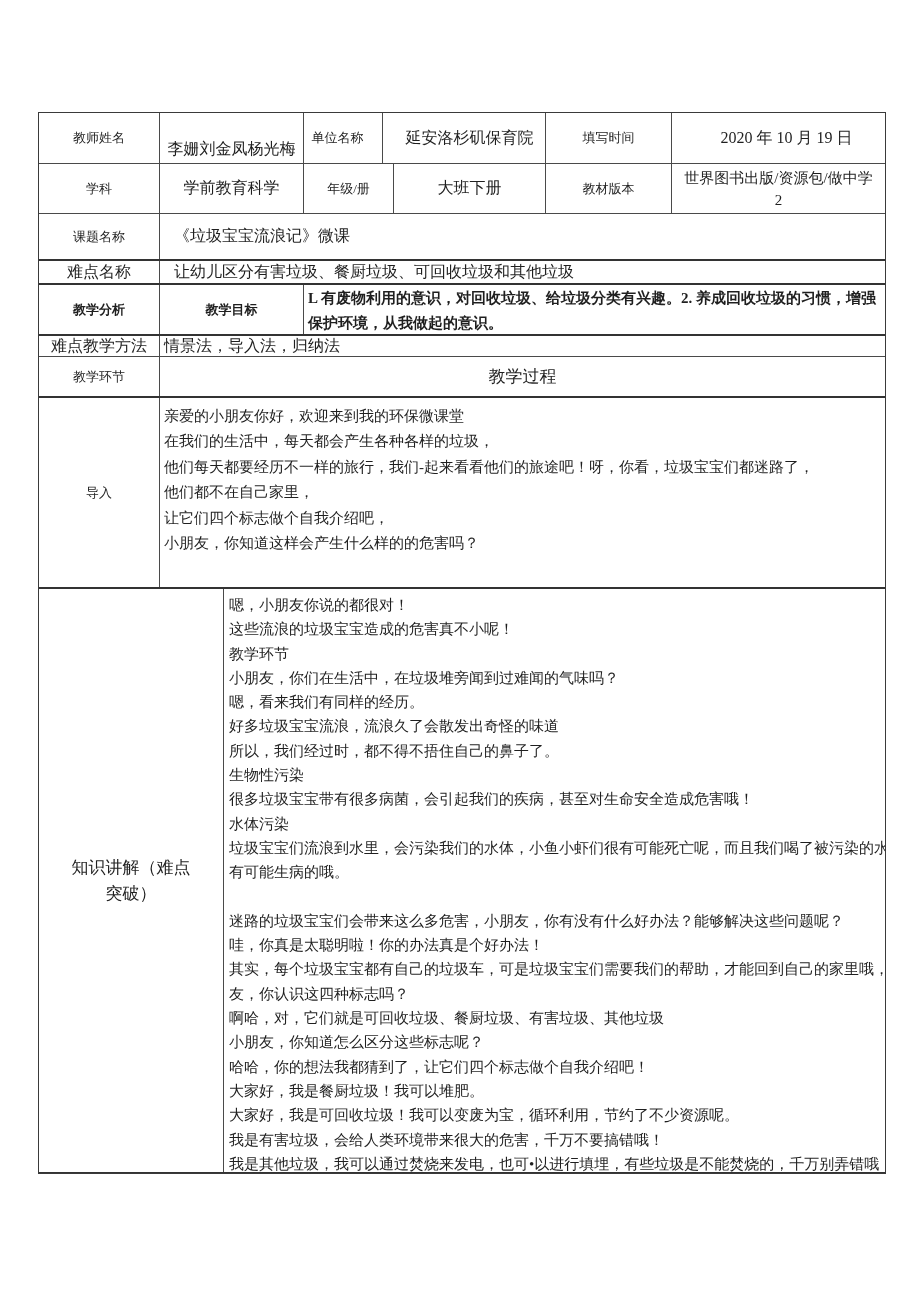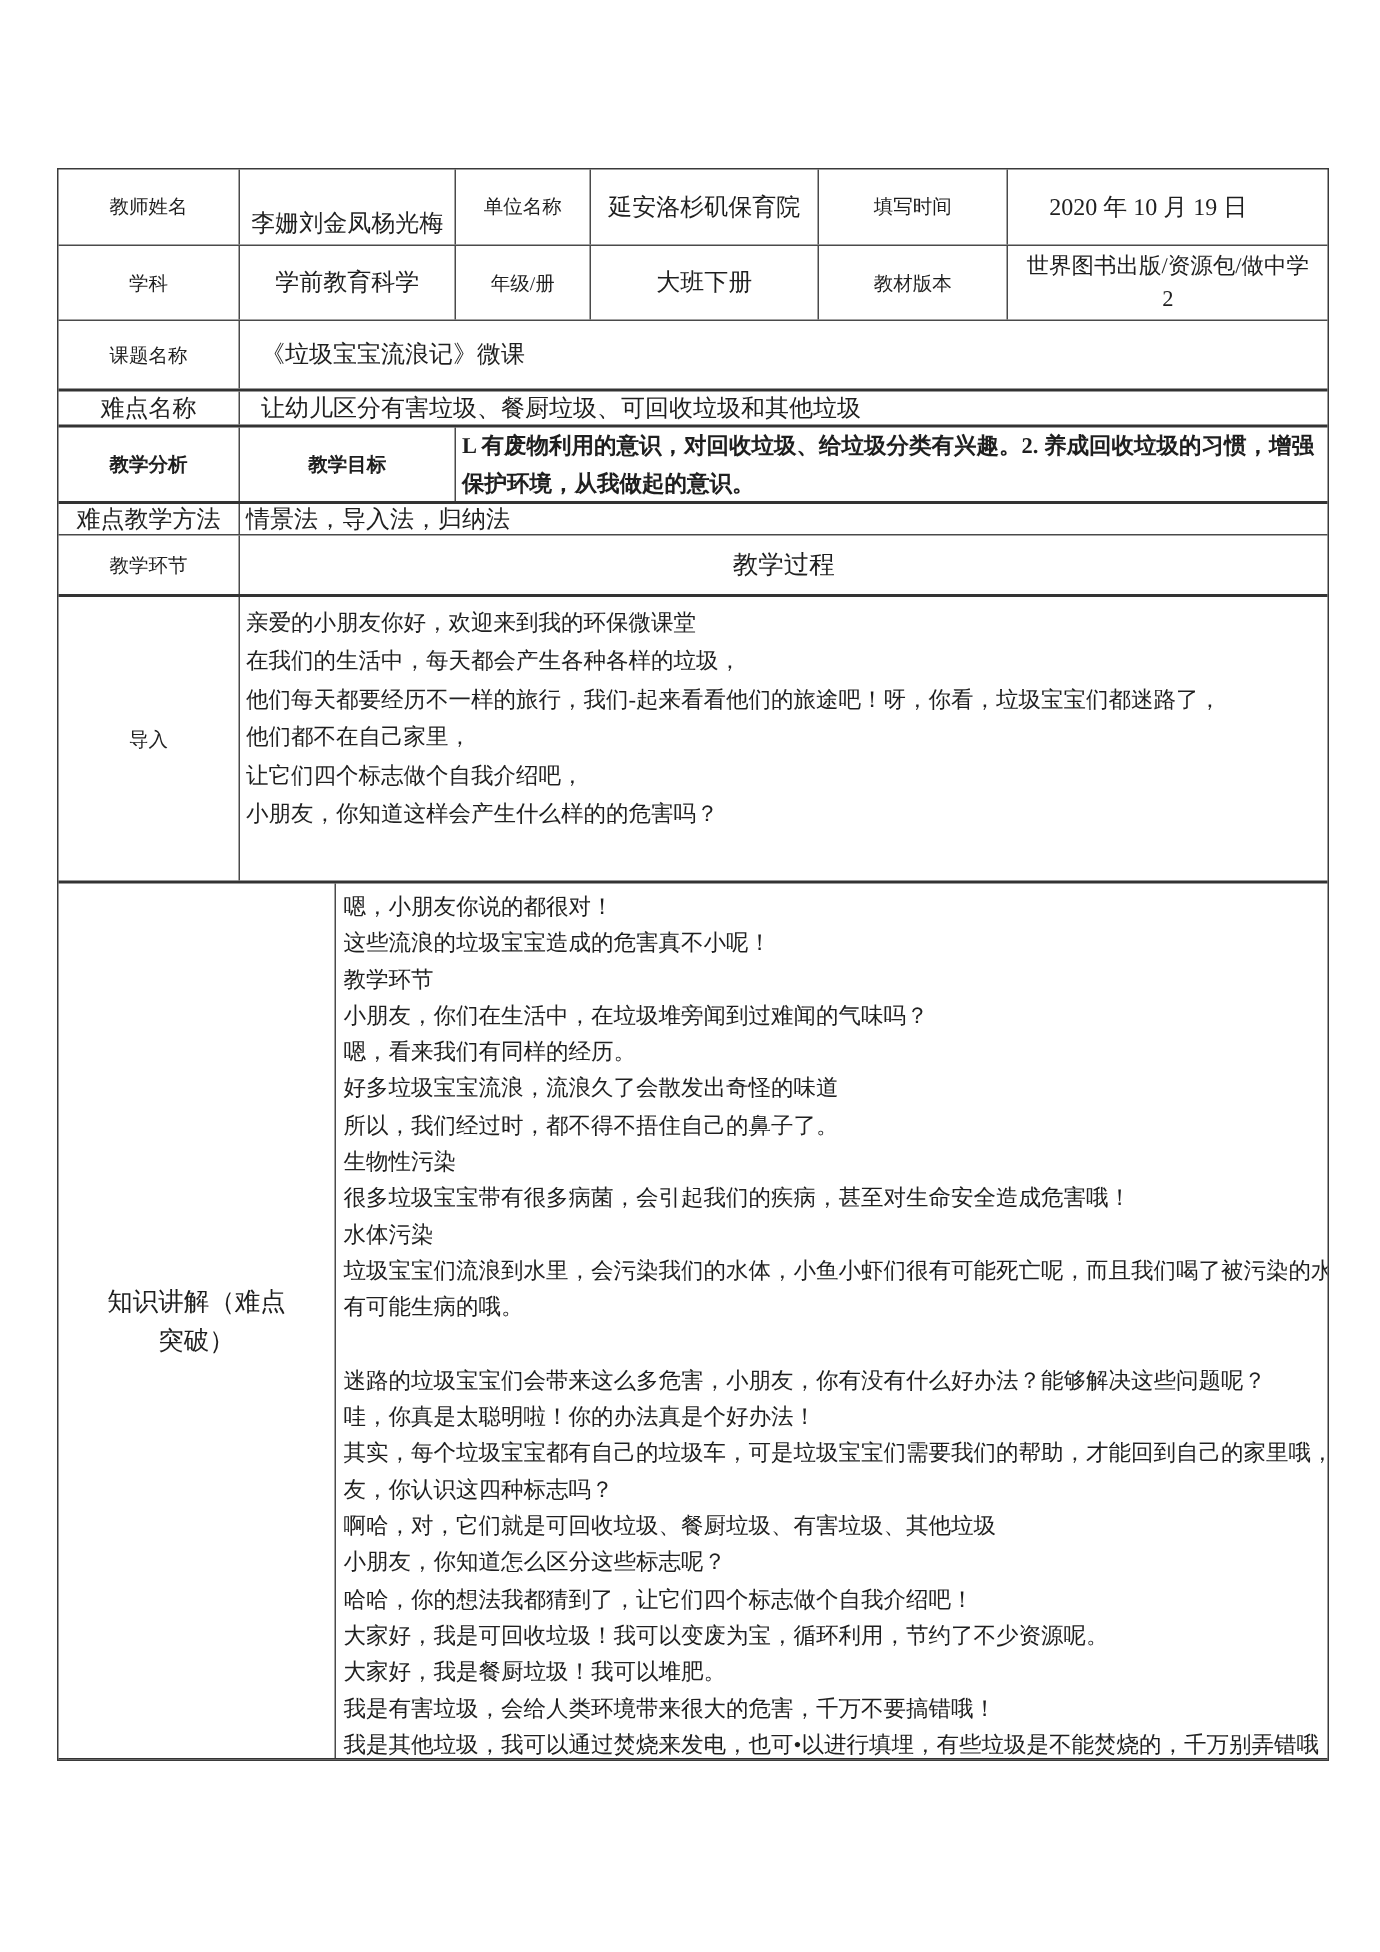--- a/index.html
+++ b/index.html
@@ -38,24 +38,24 @@
 </style>
 </head>
 <body>
 
 <div id="page">
   <div id="doc-table">
 
     <div class="row" style="top:0;height:51px;">
       <div class="cell lbl" style="left:0;width:121px;">教师姓名</div>
       <div class="cell val-bottom" style="left:121px;width:144px;">李姗刘金凤杨光梅</div>
-      <div class="cell lbl" style="left:265px;width:90px;">单位名称</div>
+      <div class="cell lbl" style="left:254px;width:90px;">单位名称</div>
       <div class="cell val" style="left:355px;width:152px;">延安洛杉矶保育院</div>
       <div class="cell lbl" style="left:507px;width:126px;">填写时间</div>
-      <div class="cell val lastcol" style="left:620px;width:213px;">2020 年 10 月 19 日</div>
+      <div class="cell val lastcol" style="left:641px;width:213px;">2020 年 10 月 19 日</div>
     </div>
 
     <div class="row" style="top:51px;height:50px;">
       <div class="cell lbl" style="left:0;width:121px;">学科</div>
       <div class="cell val" style="left:121px;width:144px;">学前教育科学</div>
       <div class="cell lbl" style="left:265px;width:90px;">年级/册</div>
       <div class="cell val" style="left:355px;width:152px;">大班下册</div>
       <div class="cell lbl" style="left:507px;width:126px;">教材版本</div>
       <div class="cell val-2line lastcol" style="left:633px;width:213px;">
         <div>世界图书出版/资源包/做中学</div>
@@ -125,22 +125,22 @@
           <div class="k-line">垃圾宝宝们流浪到水里，会污染我们的水体，小鱼小虾们很有可能死亡呢，而且我们喝了被污染的水，也</div>
           <div class="k-line">有可能生病的哦。</div>
           <div class="k-line"></div>
           <div class="k-line">迷路的垃圾宝宝们会带来这么多危害，小朋友，你有没有什么好办法？能够解决这些问题呢？</div>
           <div class="k-line">哇，你真是太聪明啦！你的办法真是个好办法！</div>
           <div class="k-line">其实，每个垃圾宝宝都有自己的垃圾车，可是垃圾宝宝们需要我们的帮助，才能回到自己的家里哦，小朋</div>
           <div class="k-line">友，你认识这四种标志吗？</div>
           <div class="k-line">啊哈，对，它们就是可回收垃圾、餐厨垃圾、有害垃圾、其他垃圾</div>
           <div class="k-line">小朋友，你知道怎么区分这些标志呢？</div>
           <div class="k-line">哈哈，你的想法我都猜到了，让它们四个标志做个自我介绍吧！</div>
+          <div class="k-line">大家好，我是餐厨垃圾！我可以堆肥。</div>
           <div class="k-line">大家好，我是可回收垃圾！我可以变废为宝，循环利用，节约了不少资源呢。</div>
-          <div class="k-line">大家好，我是餐厨垃圾！我可以堆肥。</div>
           <div class="k-line">我是有害垃圾，会给人类环境带来很大的危害，千万不要搞错哦！</div>
           <div class="k-line">我是其他垃圾，我可以通过焚烧来发电，也可•以进行填埋，有些垃圾是不能焚烧的，千万别弄错哦！</div>
         </div>
       </div>
     </div>
 
   </div>
 </div>
 
 </body></html>

